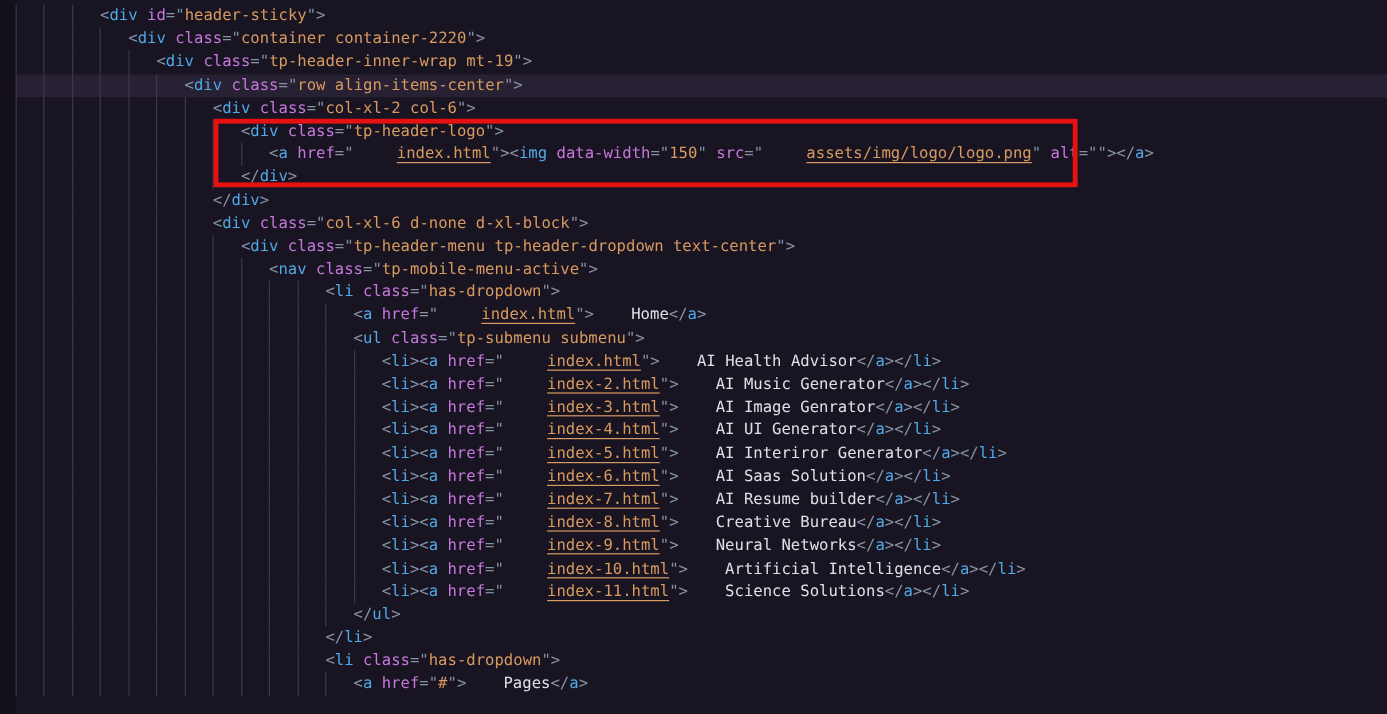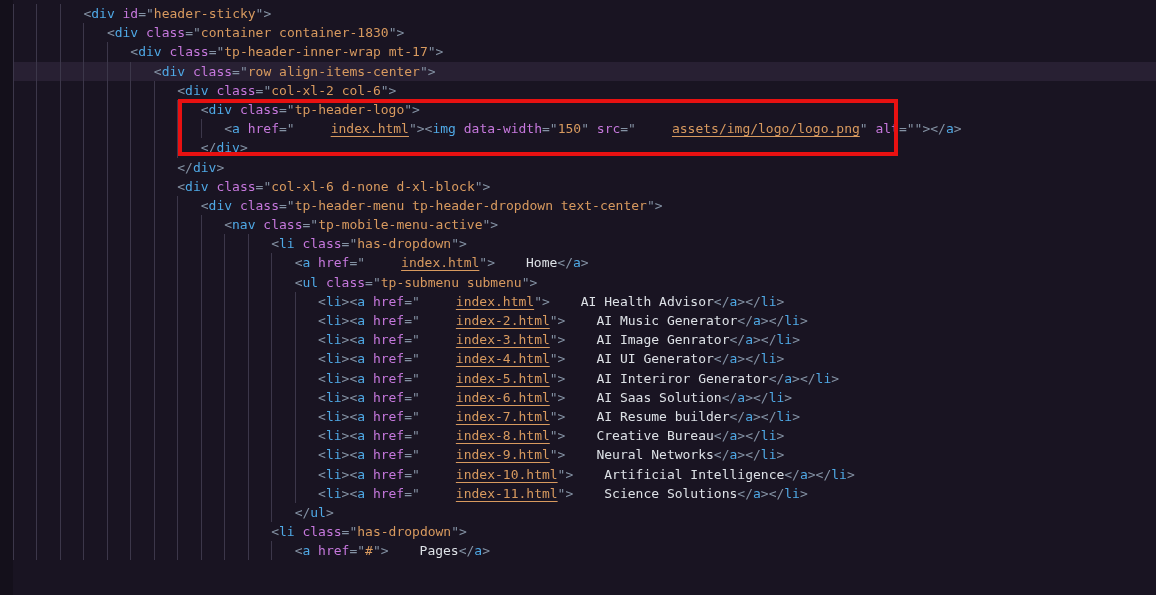--- a/index.html
+++ b/index.html
@@ -46,22 +46,22 @@
     z-index:5;pointer-events:none;
   }
 </style>
 </head>
 <body>
 
 <div class="editor" style="--bg: #191422; --gutter: #14101b; --linehl: #282033; --guide: #3c374a; --punct: #8492a4; --tag: #4fa9e6; --attr: #c678dd; --str: #d89a5f; --txt: #dde1e6; --red: #e81111;">
   <div class="gutter-strip"></div>
   <div class="code" id="code">
       <div class="line"><span class="ind"></span><span class="ind"></span><span class="ind"></span><span class="tok g">&lt;</span><span class="tok b">div</span><span class="tok v"> id</span><span class="tok g">="</span><span class="tok o">header-sticky</span><span class="tok g">"&gt;</span></div>
-      <div class="line"><span class="ind"></span><span class="ind"></span><span class="ind"></span><span class="ind"></span><span class="tok g">&lt;</span><span class="tok b">div</span><span class="tok v"> class</span><span class="tok g">="</span><span class="tok o">container container-1830</span><span class="tok g">"&gt;</span></div>
-      <div class="line"><span class="ind"></span><span class="ind"></span><span class="ind"></span><span class="ind"></span><span class="ind"></span><span class="tok g">&lt;</span><span class="tok b">div</span><span class="tok v"> class</span><span class="tok g">="</span><span class="tok o">tp-header-inner-wrap mt-17</span><span class="tok g">"&gt;</span></div>
+      <div class="line"><span class="ind"></span><span class="ind"></span><span class="ind"></span><span class="ind"></span><span class="tok g">&lt;</span><span class="tok b">div</span><span class="tok v"> class</span><span class="tok g">="</span><span class="tok o">container container-2220</span><span class="tok g">"&gt;</span></div>
+      <div class="line"><span class="ind"></span><span class="ind"></span><span class="ind"></span><span class="ind"></span><span class="ind"></span><span class="tok g">&lt;</span><span class="tok b">div</span><span class="tok v"> class</span><span class="tok g">="</span><span class="tok o">tp-header-inner-wrap mt-19</span><span class="tok g">"&gt;</span></div>
       <div class="line current"><span class="ind"></span><span class="ind"></span><span class="ind"></span><span class="ind"></span><span class="ind"></span><span class="ind"></span><span class="tok g">&lt;</span><span class="tok b">div</span><span class="tok v"> class</span><span class="tok g">="</span><span class="tok o">row align-items-center</span><span class="tok g">"&gt;</span></div>
       <div class="line"><span class="ind"></span><span class="ind"></span><span class="ind"></span><span class="ind"></span><span class="ind"></span><span class="ind"></span><span class="ind"></span><span class="tok g">&lt;</span><span class="tok b">div</span><span class="tok v"> class</span><span class="tok g">="</span><span class="tok o">col-xl-2 col-6</span><span class="tok g">"&gt;</span></div>
       <div class="line"><span class="ind"></span><span class="ind"></span><span class="ind"></span><span class="ind"></span><span class="ind"></span><span class="ind"></span><span class="ind"></span><span class="ind"></span><span class="tok g">&lt;</span><span class="tok b">div</span><span class="tok v"> class</span><span class="tok g">="</span><span class="tok o">tp-header-logo</span><span class="tok g">"&gt;</span></div>
       <div class="line"><span class="ind"></span><span class="ind"></span><span class="ind"></span><span class="ind"></span><span class="ind"></span><span class="ind"></span><span class="ind"></span><span class="ind"></span><span class="ind"></span><span class="tok g">&lt;</span><span class="tok b">a</span><span class="tok v"> href</span><span class="tok g">="</span><span class="tok u">index.html</span><span class="tok g">"&gt;&lt;</span><span class="tok b">img</span><span class="tok v"> data-width</span><span class="tok g">="</span><span class="tok o">150</span><span class="tok g">"</span><span class="tok v"> src</span><span class="tok g">="</span><span class="tok u">assets/img/logo/logo.png</span><span class="tok g">"</span><span class="tok v"> alt</span><span class="tok g">=""&gt;&lt;/</span><span class="tok b">a</span><span class="tok g">&gt;</span></div>
       <div class="line"><span class="ind"></span><span class="ind"></span><span class="ind"></span><span class="ind"></span><span class="ind"></span><span class="ind"></span><span class="ind"></span><span class="ind"></span><span class="tok g">&lt;/</span><span class="tok b">div</span><span class="tok g">&gt;</span></div>
       <div class="line"><span class="ind"></span><span class="ind"></span><span class="ind"></span><span class="ind"></span><span class="ind"></span><span class="ind"></span><span class="ind"></span><span class="tok g">&lt;/</span><span class="tok b">div</span><span class="tok g">&gt;</span></div>
       <div class="line"><span class="ind"></span><span class="ind"></span><span class="ind"></span><span class="ind"></span><span class="ind"></span><span class="ind"></span><span class="ind"></span><span class="tok g">&lt;</span><span class="tok b">div</span><span class="tok v"> class</span><span class="tok g">="</span><span class="tok o">col-xl-6 d-none d-xl-block</span><span class="tok g">"&gt;</span></div>
       <div class="line"><span class="ind"></span><span class="ind"></span><span class="ind"></span><span class="ind"></span><span class="ind"></span><span class="ind"></span><span class="ind"></span><span class="ind"></span><span class="tok g">&lt;</span><span class="tok b">div</span><span class="tok v"> class</span><span class="tok g">="</span><span class="tok o">tp-header-menu tp-header-dropdown text-center</span><span class="tok g">"&gt;</span></div>
       <div class="line"><span class="ind"></span><span class="ind"></span><span class="ind"></span><span class="ind"></span><span class="ind"></span><span class="ind"></span><span class="ind"></span><span class="ind"></span><span class="ind"></span><span class="tok g">&lt;</span><span class="tok b">nav</span><span class="tok v"> class</span><span class="tok g">="</span><span class="tok o">tp-mobile-menu-active</span><span class="tok g">"&gt;</span></div>
       <div class="line"><span class="ind"></span><span class="ind"></span><span class="ind"></span><span class="ind"></span><span class="ind"></span><span class="ind"></span><span class="ind"></span><span class="ind"></span><span class="ind"></span><span class="ind"></span><span class="ind"></span><span class="tok g">&lt;</span><span class="tok b">li</span><span class="tok v"> class</span><span class="tok g">="</span><span class="tok o">has-dropdown</span><span class="tok g">"&gt;</span></div>
@@ -72,17 +72,18 @@
       <div class="line"><span class="ind"></span><span class="ind"></span><span class="ind"></span><span class="ind"></span><span class="ind"></span><span class="ind"></span><span class="ind"></span><span class="ind"></span><span class="ind"></span><span class="ind"></span><span class="ind"></span><span class="ind"></span><span class="ind"></span><span class="tok g">&lt;</span><span class="tok b">li</span><span class="tok g">&gt;&lt;</span><span class="tok b">a</span><span class="tok v"> href</span><span class="tok g">="</span><span class="tok u">index-3.html</span><span class="tok g">"&gt;</span><span class="tok w">AI Image Genrator</span><span class="tok g">&lt;/</span><span class="tok b">a</span><span class="tok g">&gt;&lt;/</span><span class="tok b">li</span><span class="tok g">&gt;</span></div>
       <div class="line"><span class="ind"></span><span class="ind"></span><span class="ind"></span><span class="ind"></span><span class="ind"></span><span class="ind"></span><span class="ind"></span><span class="ind"></span><span class="ind"></span><span class="ind"></span><span class="ind"></span><span class="ind"></span><span class="ind"></span><span class="tok g">&lt;</span><span class="tok b">li</span><span class="tok g">&gt;&lt;</span><span class="tok b">a</span><span class="tok v"> href</span><span class="tok g">="</span><span class="tok u">index-4.html</span><span class="tok g">"&gt;</span><span class="tok w">AI UI Generator</span><span class="tok g">&lt;/</span><span class="tok b">a</span><span class="tok g">&gt;&lt;/</span><span class="tok b">li</span><span class="tok g">&gt;</span></div>
       <div class="line"><span class="ind"></span><span class="ind"></span><span class="ind"></span><span class="ind"></span><span class="ind"></span><span class="ind"></span><span class="ind"></span><span class="ind"></span><span class="ind"></span><span class="ind"></span><span class="ind"></span><span class="ind"></span><span class="ind"></span><span class="tok g">&lt;</span><span class="tok b">li</span><span class="tok g">&gt;&lt;</span><span class="tok b">a</span><span class="tok v"> href</span><span class="tok g">="</span><span class="tok u">index-5.html</span><span class="tok g">"&gt;</span><span class="tok w">AI Interiror Generator</span><span class="tok g">&lt;/</span><span class="tok b">a</span><span class="tok g">&gt;&lt;/</span><span class="tok b">li</span><span class="tok g">&gt;</span></div>
       <div class="line"><span class="ind"></span><span class="ind"></span><span class="ind"></span><span class="ind"></span><span class="ind"></span><span class="ind"></span><span class="ind"></span><span class="ind"></span><span class="ind"></span><span class="ind"></span><span class="ind"></span><span class="ind"></span><span class="ind"></span><span class="tok g">&lt;</span><span class="tok b">li</span><span class="tok g">&gt;&lt;</span><span class="tok b">a</span><span class="tok v"> href</span><span class="tok g">="</span><span class="tok u">index-6.html</span><span class="tok g">"&gt;</span><span class="tok w">AI Saas Solution</span><span class="tok g">&lt;/</span><span class="tok b">a</span><span class="tok g">&gt;&lt;/</span><span class="tok b">li</span><span class="tok g">&gt;</span></div>
       <div class="line"><span class="ind"></span><span class="ind"></span><span class="ind"></span><span class="ind"></span><span class="ind"></span><span class="ind"></span><span class="ind"></span><span class="ind"></span><span class="ind"></span><span class="ind"></span><span class="ind"></span><span class="ind"></span><span class="ind"></span><span class="tok g">&lt;</span><span class="tok b">li</span><span class="tok g">&gt;&lt;</span><span class="tok b">a</span><span class="tok v"> href</span><span class="tok g">="</span><span class="tok u">index-7.html</span><span class="tok g">"&gt;</span><span class="tok w">AI Resume builder</span><span class="tok g">&lt;/</span><span class="tok b">a</span><span class="tok g">&gt;&lt;/</span><span class="tok b">li</span><span class="tok g">&gt;</span></div>
       <div class="line"><span class="ind"></span><span class="ind"></span><span class="ind"></span><span class="ind"></span><span class="ind"></span><span class="ind"></span><span class="ind"></span><span class="ind"></span><span class="ind"></span><span class="ind"></span><span class="ind"></span><span class="ind"></span><span class="ind"></span><span class="tok g">&lt;</span><span class="tok b">li</span><span class="tok g">&gt;&lt;</span><span class="tok b">a</span><span class="tok v"> href</span><span class="tok g">="</span><span class="tok u">index-8.html</span><span class="tok g">"&gt;</span><span class="tok w">Creative Bureau</span><span class="tok g">&lt;/</span><span class="tok b">a</span><span class="tok g">&gt;&lt;/</span><span class="tok b">li</span><span class="tok g">&gt;</span></div>
       <div class="line"><span class="ind"></span><span class="ind"></span><span class="ind"></span><span class="ind"></span><span class="ind"></span><span class="ind"></span><span class="ind"></span><span class="ind"></span><span class="ind"></span><span class="ind"></span><span class="ind"></span><span class="ind"></span><span class="ind"></span><span class="tok g">&lt;</span><span class="tok b">li</span><span class="tok g">&gt;&lt;</span><span class="tok b">a</span><span class="tok v"> href</span><span class="tok g">="</span><span class="tok u">index-9.html</span><span class="tok g">"&gt;</span><span class="tok w">Neural Networks</span><span class="tok g">&lt;/</span><span class="tok b">a</span><span class="tok g">&gt;&lt;/</span><span class="tok b">li</span><span class="tok g">&gt;</span></div>
       <div class="line"><span class="ind"></span><span class="ind"></span><span class="ind"></span><span class="ind"></span><span class="ind"></span><span class="ind"></span><span class="ind"></span><span class="ind"></span><span class="ind"></span><span class="ind"></span><span class="ind"></span><span class="ind"></span><span class="ind"></span><span class="tok g">&lt;</span><span class="tok b">li</span><span class="tok g">&gt;&lt;</span><span class="tok b">a</span><span class="tok v"> href</span><span class="tok g">="</span><span class="tok u">index-10.html</span><span class="tok g">"&gt;</span><span class="tok w">Artificial Intelligence</span><span class="tok g">&lt;/</span><span class="tok b">a</span><span class="tok g">&gt;&lt;/</span><span class="tok b">li</span><span class="tok g">&gt;</span></div>
       <div class="line"><span class="ind"></span><span class="ind"></span><span class="ind"></span><span class="ind"></span><span class="ind"></span><span class="ind"></span><span class="ind"></span><span class="ind"></span><span class="ind"></span><span class="ind"></span><span class="ind"></span><span class="ind"></span><span class="ind"></span><span class="tok g">&lt;</span><span class="tok b">li</span><span class="tok g">&gt;&lt;</span><span class="tok b">a</span><span class="tok v"> href</span><span class="tok g">="</span><span class="tok u">index-11.html</span><span class="tok g">"&gt;</span><span class="tok w">Science Solutions</span><span class="tok g">&lt;/</span><span class="tok b">a</span><span class="tok g">&gt;&lt;/</span><span class="tok b">li</span><span class="tok g">&gt;</span></div>
       <div class="line"><span class="ind"></span><span class="ind"></span><span class="ind"></span><span class="ind"></span><span class="ind"></span><span class="ind"></span><span class="ind"></span><span class="ind"></span><span class="ind"></span><span class="ind"></span><span class="ind"></span><span class="ind"></span><span class="tok g">&lt;/</span><span class="tok b">ul</span><span class="tok g">&gt;</span></div>
+      <div class="line"><span class="ind"></span><span class="ind"></span><span class="ind"></span><span class="ind"></span><span class="ind"></span><span class="ind"></span><span class="ind"></span><span class="ind"></span><span class="ind"></span><span class="ind"></span><span class="ind"></span><span class="tok g">&lt;/</span><span class="tok b">li</span><span class="tok g">&gt;</span></div>
       <div class="line"><span class="ind"></span><span class="ind"></span><span class="ind"></span><span class="ind"></span><span class="ind"></span><span class="ind"></span><span class="ind"></span><span class="ind"></span><span class="ind"></span><span class="ind"></span><span class="ind"></span><span class="tok g">&lt;</span><span class="tok b">li</span><span class="tok v"> class</span><span class="tok g">="</span><span class="tok o">has-dropdown</span><span class="tok g">"&gt;</span></div>
       <div class="line"><span class="ind"></span><span class="ind"></span><span class="ind"></span><span class="ind"></span><span class="ind"></span><span class="ind"></span><span class="ind"></span><span class="ind"></span><span class="ind"></span><span class="ind"></span><span class="ind"></span><span class="ind"></span><span class="tok g">&lt;</span><span class="tok b">a</span><span class="tok v"> href</span><span class="tok g">="</span><span class="tok o">#</span><span class="tok g">"&gt;</span><span class="tok w">Pages</span><span class="tok g">&lt;/</span><span class="tok b">a</span><span class="tok g">&gt;</span></div>
     </div>
   <div class="annotation-box"></div>
 </div>
 
 </body></html>

